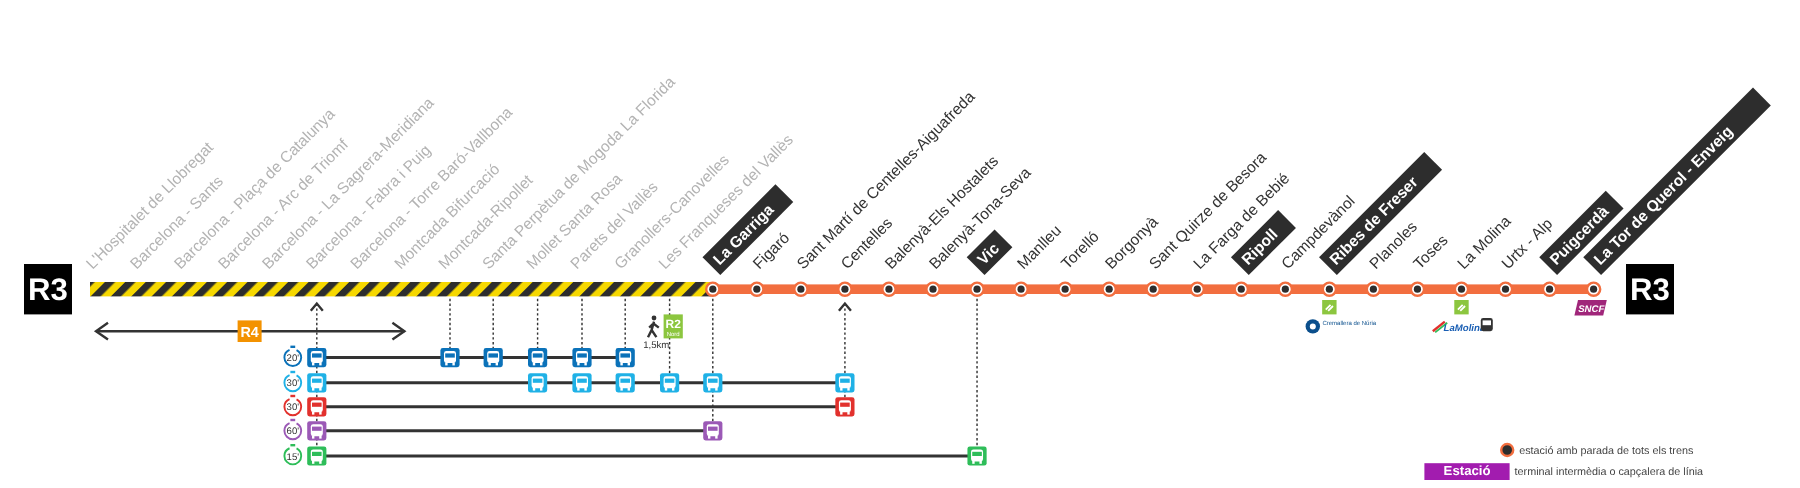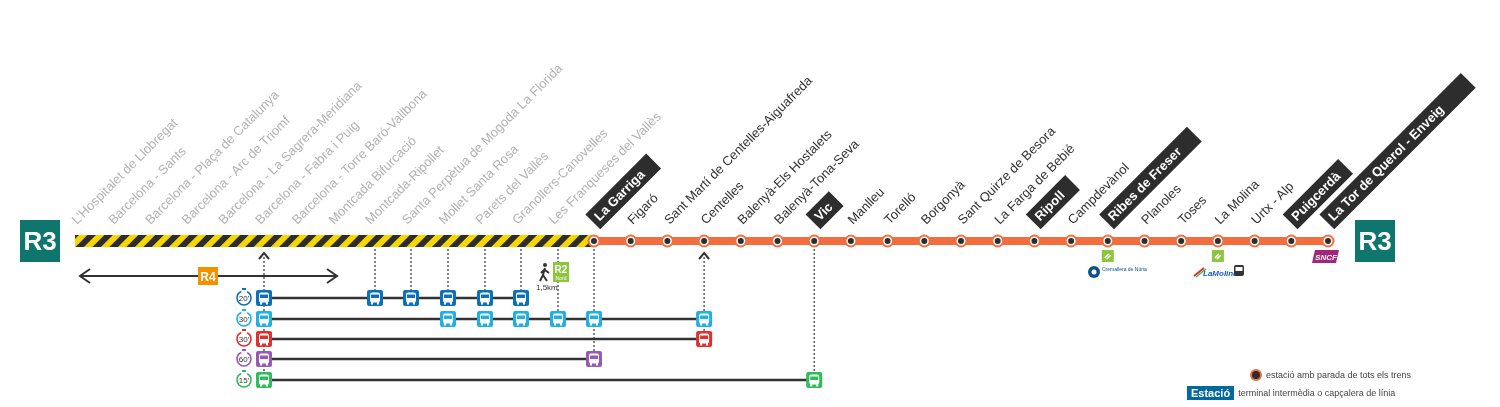--- a/index.html
+++ b/index.html
@@ -1,20 +1,20 @@
 <!DOCTYPE html>
 <html><head>
 <meta charset="utf-8">
 <style>
   html, body { margin:0; padding:0; background:#ffffff; }
   body { width:1500px; height:407px; position:relative; overflow:hidden; font-family:"Liberation Sans", sans-serif; }
   #map { position:absolute; left:0; top:0; }
-  .badge { position:absolute; background:#0f766e; color:#fff; font-weight:bold; font-family:"Liberation Sans", sans-serif; display:flex; align-items:center; justify-content:center; }
+  .badge { position:absolute; background:#000000; color:#fff; font-weight:bold; font-family:"Liberation Sans", sans-serif; display:flex; align-items:center; justify-content:center; }
   .legend { position:absolute; font-size:9px; color:#444; font-family:"Liberation Sans", sans-serif; display:flex; align-items:center; gap:4px; }
-  .legend .term { background:#0369a1; color:#fff; font-weight:bold; font-size:11px; padding:1px 4px; }
+  .legend .term { background:#a21caf; color:#fff; font-weight:bold; font-size:11px; padding:1px 16px; }
   .legend .dot { width:8px; height:8px; border-radius:50%; background:#2d2d2d; border:2px solid #f26e3f; box-sizing:content-box; }
 </style>
 </head>
 <body>
 
 <svg id="map" width="1500" height="407" xmlns="http://www.w3.org/2000/svg">
   <defs>
     <pattern id="hazard" patternUnits="userSpaceOnUse" width="12" height="12" patternTransform="rotate(45)">
       <rect width="12" height="12" fill="#f6d800"></rect>
       <rect width="6" height="12" fill="#2d2d2d"></rect>

